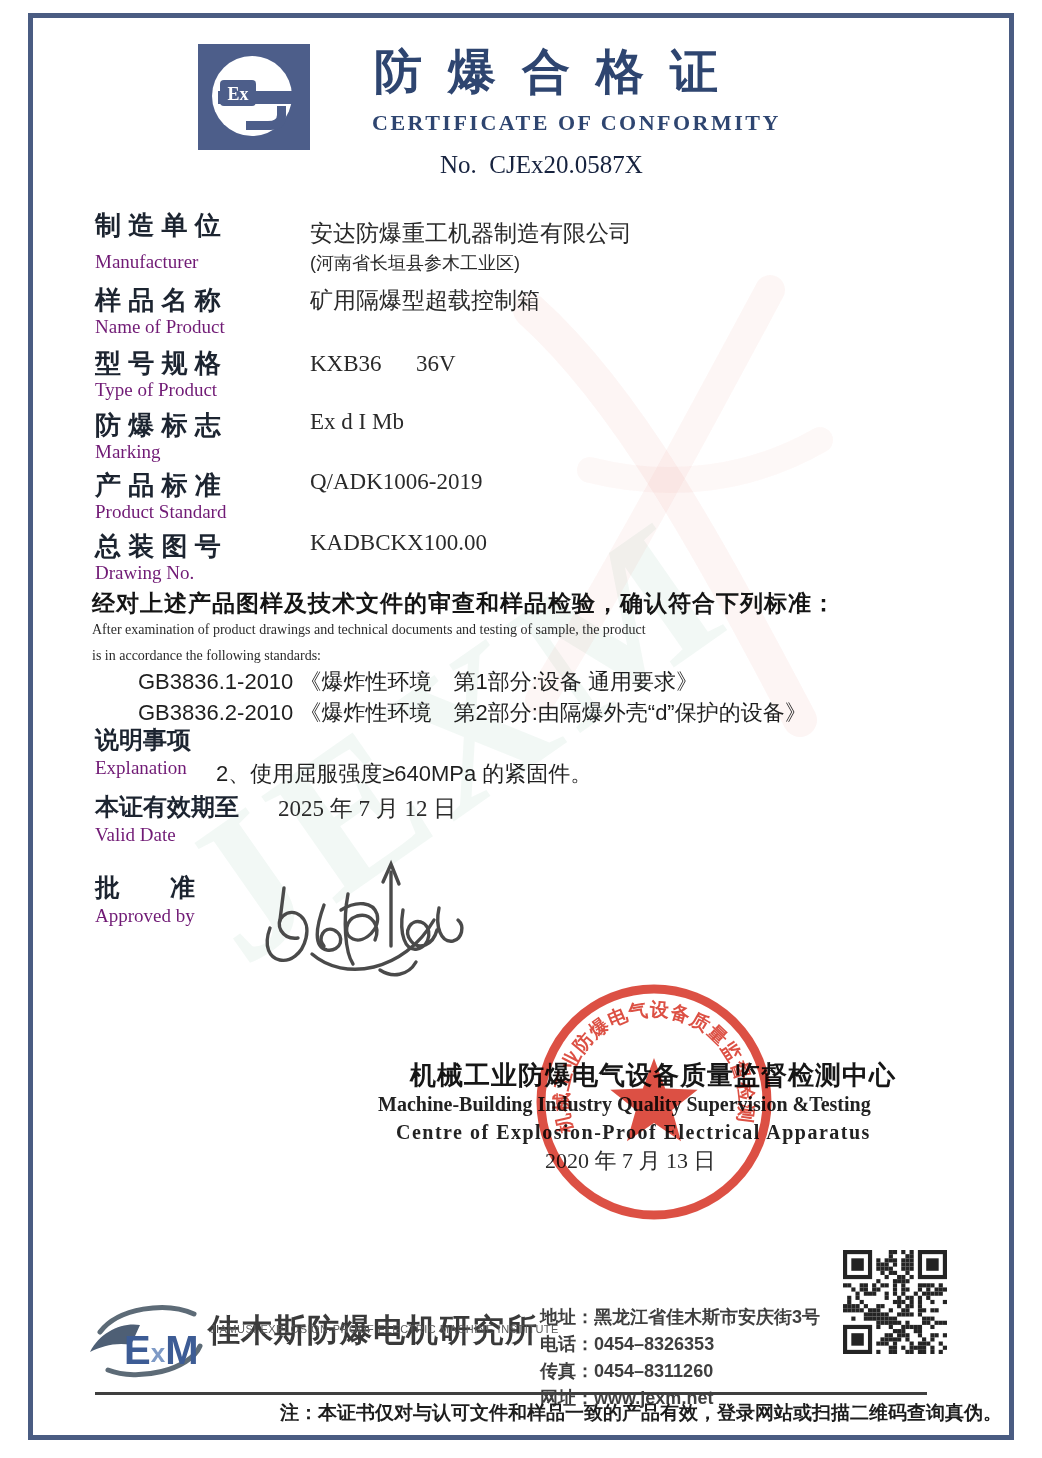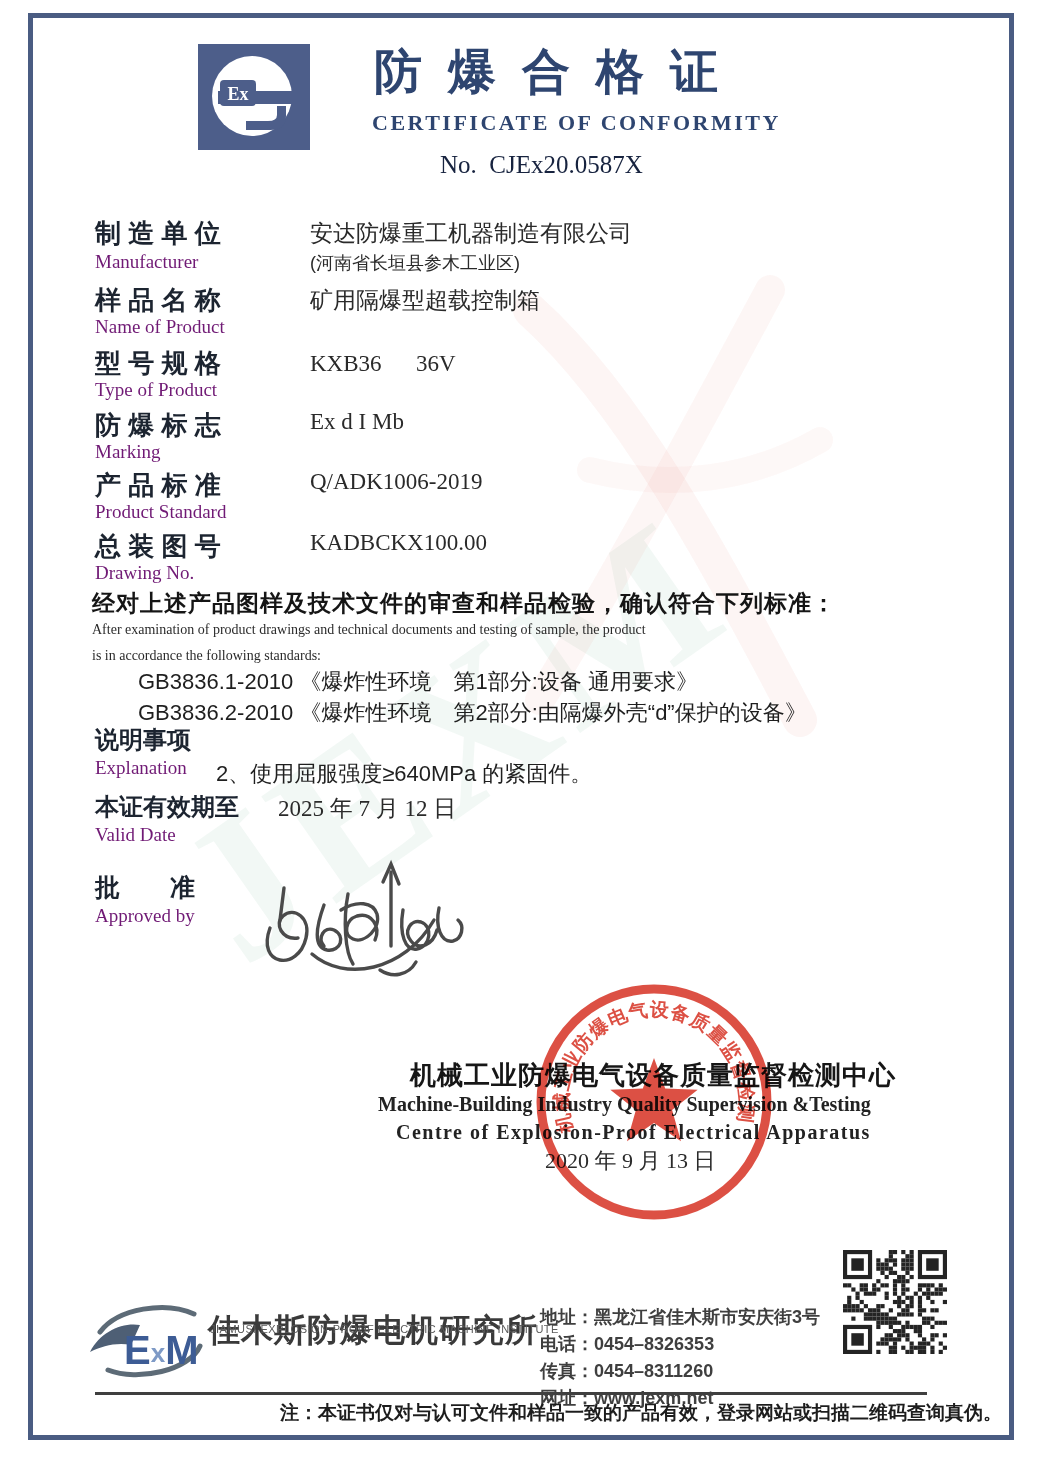--- a/index.html
+++ b/index.html
@@ -55,21 +55,21 @@
       <text x="40" y="56" text-anchor="middle" font-size="18" font-weight="bold" fill="#ffffff" font-family="Liberation Serif, serif">Ex</text>
       <path d="M88,62 v10 q0,14 -16,14 h-24 v-9 h22 q9,0 9,-6 v-9 z" fill="#4d5e8a"></path>
     </svg>
   </div>
 
   <div class="abs title-cn" style="left:374px;top:48px;">防爆合格证</div>
   <div class="abs title-en" style="left:372px;top:112px;">CERTIFICATE  OF  CONFORMITY</div>
   <div class="abs certno" style="left:440px;top:152px;text-align:center;">No.  CJEx20.0587X</div>
 
   <div>
-    <div class="abs flabel" style="left:95px;top:220px;">制 造 单 位</div>
+    <div class="abs flabel" style="left:95px;top:212px;">制 造 单 位</div>
     <div class="abs fen" style="left:95px;top:252px;">Manufacturer</div>
     <div class="abs fval" style="left:310px;top:222px;">安达防爆重工机器制造有限公司</div>
     <div class="abs fval" style="left:310px;top:254px;font-size:18px;">(河南省长垣县参木工业区)</div>
   </div>
 
   <div>
     <div class="abs flabel" style="left:95px;top:287px;">样 品 名 称</div>
     <div class="abs fen" style="left:95px;top:317px;text-align:center;">Name of Product</div>
     <div class="abs fval" style="left:310px;top:289px;">矿用隔爆型超载控制箱</div>
   </div>
@@ -130,21 +130,21 @@
         <path d="M187,58 C183,77 189,93 201,91 C210,89 213,76 206,70"></path>
         <path d="M60,104 C92,132 152,122 182,70"></path>
         <path d="M128,120 C140,128 156,126 164,112"></path>
       </g>
     </svg>
   </div>
 
   <div class="abs issuer-cn" style="left:410px;top:1062px;">机械工业防爆电气设备质量监督检测中心</div>
   <div class="abs issuer-en" style="left:378px;top:1094px;">Machine-Building Industry Quality Supervision &amp;Testing</div>
   <div class="abs issuer-en" style="left:396px;top:1122px;letter-spacing:1.5px;">Centre of Explosion-Proof Electrical Apparatus</div>
-  <div class="abs fval serif" style="left:545px;top:1150px;font-size:22px;">2020 年 9 月 13 日</div>
+  <div class="abs fval serif" style="left:545px;top:1150px;font-size:22px;">2020 年 7 月 13 日</div>
 
   <div class="abs seal-wrap" style="left:524px;top:972px;">
     <svg width="260" height="260" viewBox="0 0 260 260">
       <defs>
         <path id="sealArc" d="M 49,159 A 86,86 0 1 1 211,159" fill="none"></path>
       </defs>
       <circle cx="130" cy="130" r="113" fill="none" stroke="#d8382a" stroke-width="9"></circle>
       <polygon points="130,86 118.8,116.6 86.3,117.8 111.9,137.9 103,169.2 130,151 157,169.2 148.1,137.9 173.7,117.8 141.2,116.6" fill="#d8382a"></polygon>
       <text font-size="19" font-weight="bold" fill="#d8382a" letter-spacing="1">
         <textPath href="#sealArc">机械工业防爆电气设备质量监督检测中心</textPath>

